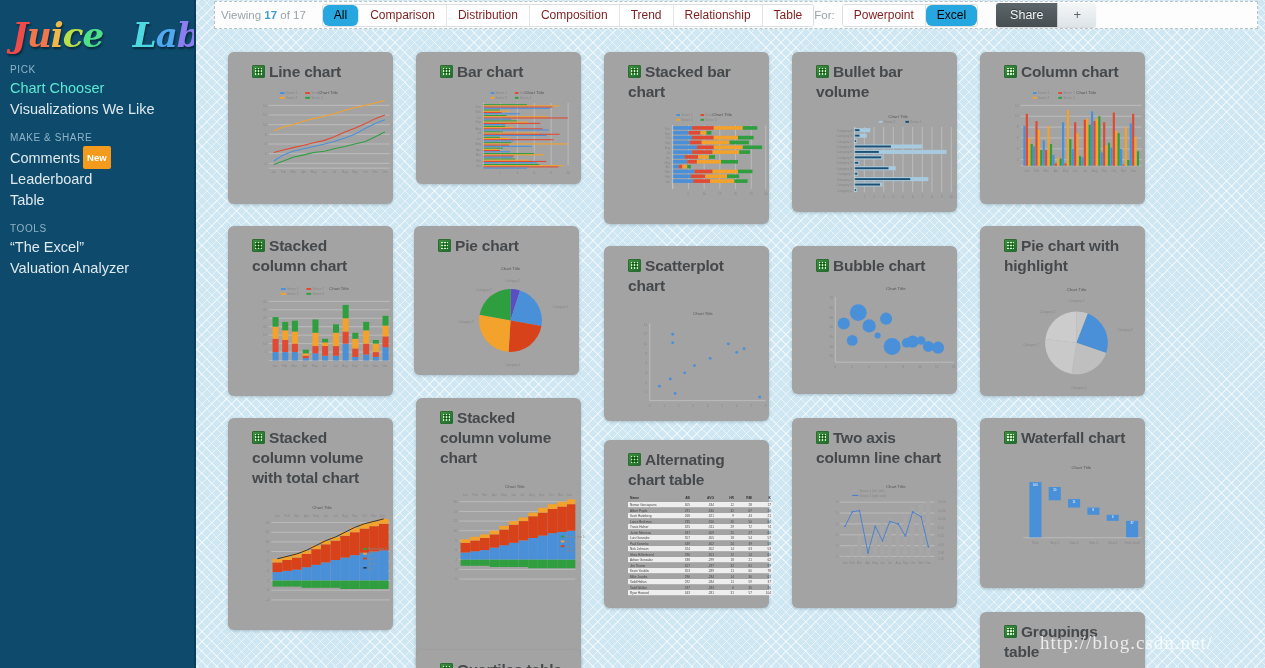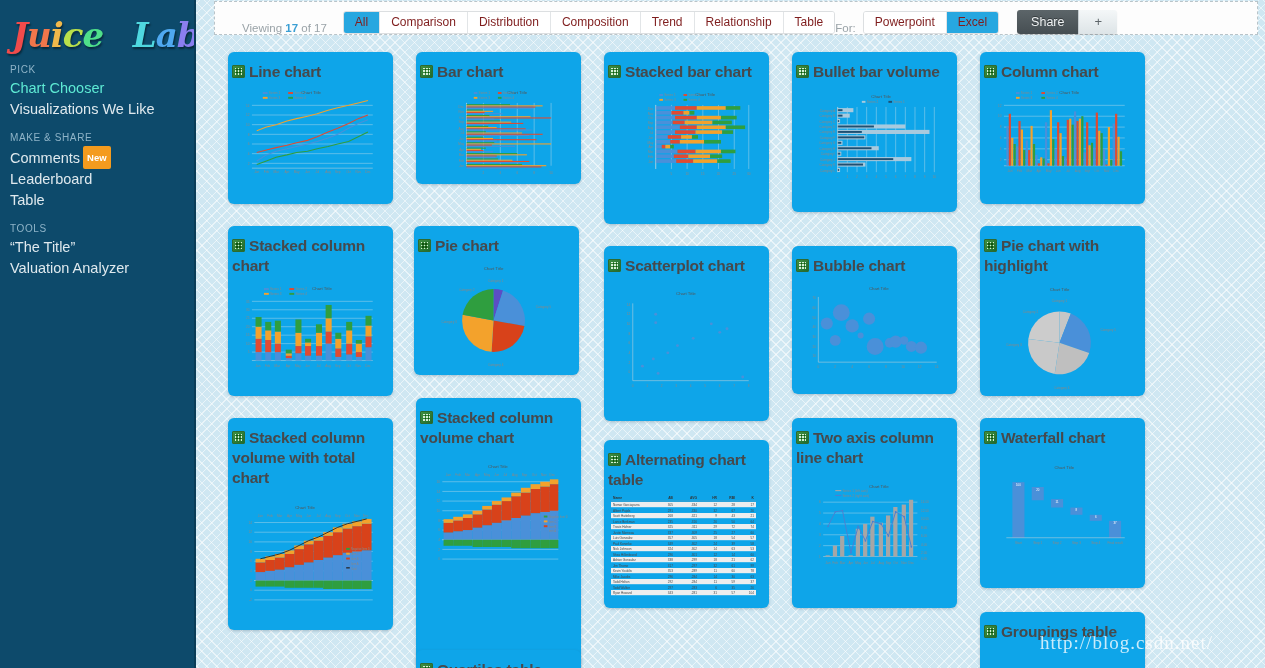--- a/index.html
+++ b/index.html
@@ -64,26 +64,26 @@
     padding: 1px 4px 1px 4px;
     border-radius: 2px;
     vertical-align: 2px;
     margin-left: 3px;
   }
 
   
   #toolbar {
     position: absolute;
     left: 214px; top: 1px;
-    width: 1044px; height: 34px;
+    width: 1044px; height: 28px;
     background: #fdfdfd;
     border: 1px dashed #b9c4c9;
     display: flex;
-    align-items: flex-end;
-    padding: 0 6px 0 27px;
+    align-items: center;
+    padding: 0 6px 0 6px;
   }
   .viewing {
     font-size: 11.5px;
     color: #9aa3a8;
     margin-right: 16px;
     white-space: nowrap;
   }
   .viewing b { color: #3b9fd4; font-weight: bold; }
   .segmented {
     display: flex;
@@ -97,21 +97,21 @@
     font-size: 12px;
     color: #7f1d1d;
     padding: 0 11px;
     line-height: 21px;
     border-right: 1px solid #e2e5e7;
     cursor: pointer;
     background: #fff;
     white-space: nowrap;
   }
   .seg-btn:last-child { border-right: none; }
-  .seg-btn.active { background: #27a7e0; color: #7f1d1d; }
+  .seg-btn.active { background: #27a7e0; color: #000000; border-radius: 6px; }
   .for-label {
     font-size: 11.5px;
     color: #9aa3a8;
     margin: 0 7px 0 0;
   }
   #share-wrap {
     display: flex; margin-left: 18px;
     border-radius: 3px; overflow: hidden;
     box-shadow: 0 1px 1px rgba(0,0,0,0.15);
     height: 24px;
@@ -138,24 +138,24 @@
   
   #grid {
     position: absolute;
     left: 214px; top: 42px;
     width: 1051px; height: 626px;
     overflow: hidden;
   }
   .card {
     position: absolute;
     width: 165px;
-    background: #0ea5e9;
+    background: #a3a3a3;
     border-radius: 6px;
     box-shadow: 0 1px 3px rgba(60,90,110,0.30);
-    padding: 10px 10px 8px 4px;
+    padding: 10px 10px 8px 24px;
   }
   .card-title {
     font-size: 15.5px;
     font-weight: bold;
     color: #46494c;
     line-height: 20px;
     margin: 0 0 4px 0;
     letter-spacing: -0.2px;
   }
   .xl-icon {
@@ -216,21 +216,21 @@
 
   <div class="nav-group">
     <div class="nav-head">MAKE &amp; SHARE</div>
     <div class="nav-item"><span>Comments</span><span class="badge-new">New</span></div>
     <div class="nav-item">Leaderboard</div>
     <div class="nav-item">Table</div>
   </div>
 
   <div class="nav-group">
     <div class="nav-head">TOOLS</div>
-    <div class="nav-item">“The Title”</div>
+    <div class="nav-item">“The Excel”</div>
     <div class="nav-item">Valuation Analyzer</div>
   </div>
 </div>
 
 <div id="toolbar">
   <div class="viewing"><span>Viewing </span><b>17</b><span> of 17</span></div>
 
   <div class="segmented">
     <div class="seg-btn active">All</div>
     <div class="seg-btn">Comparison</div>

